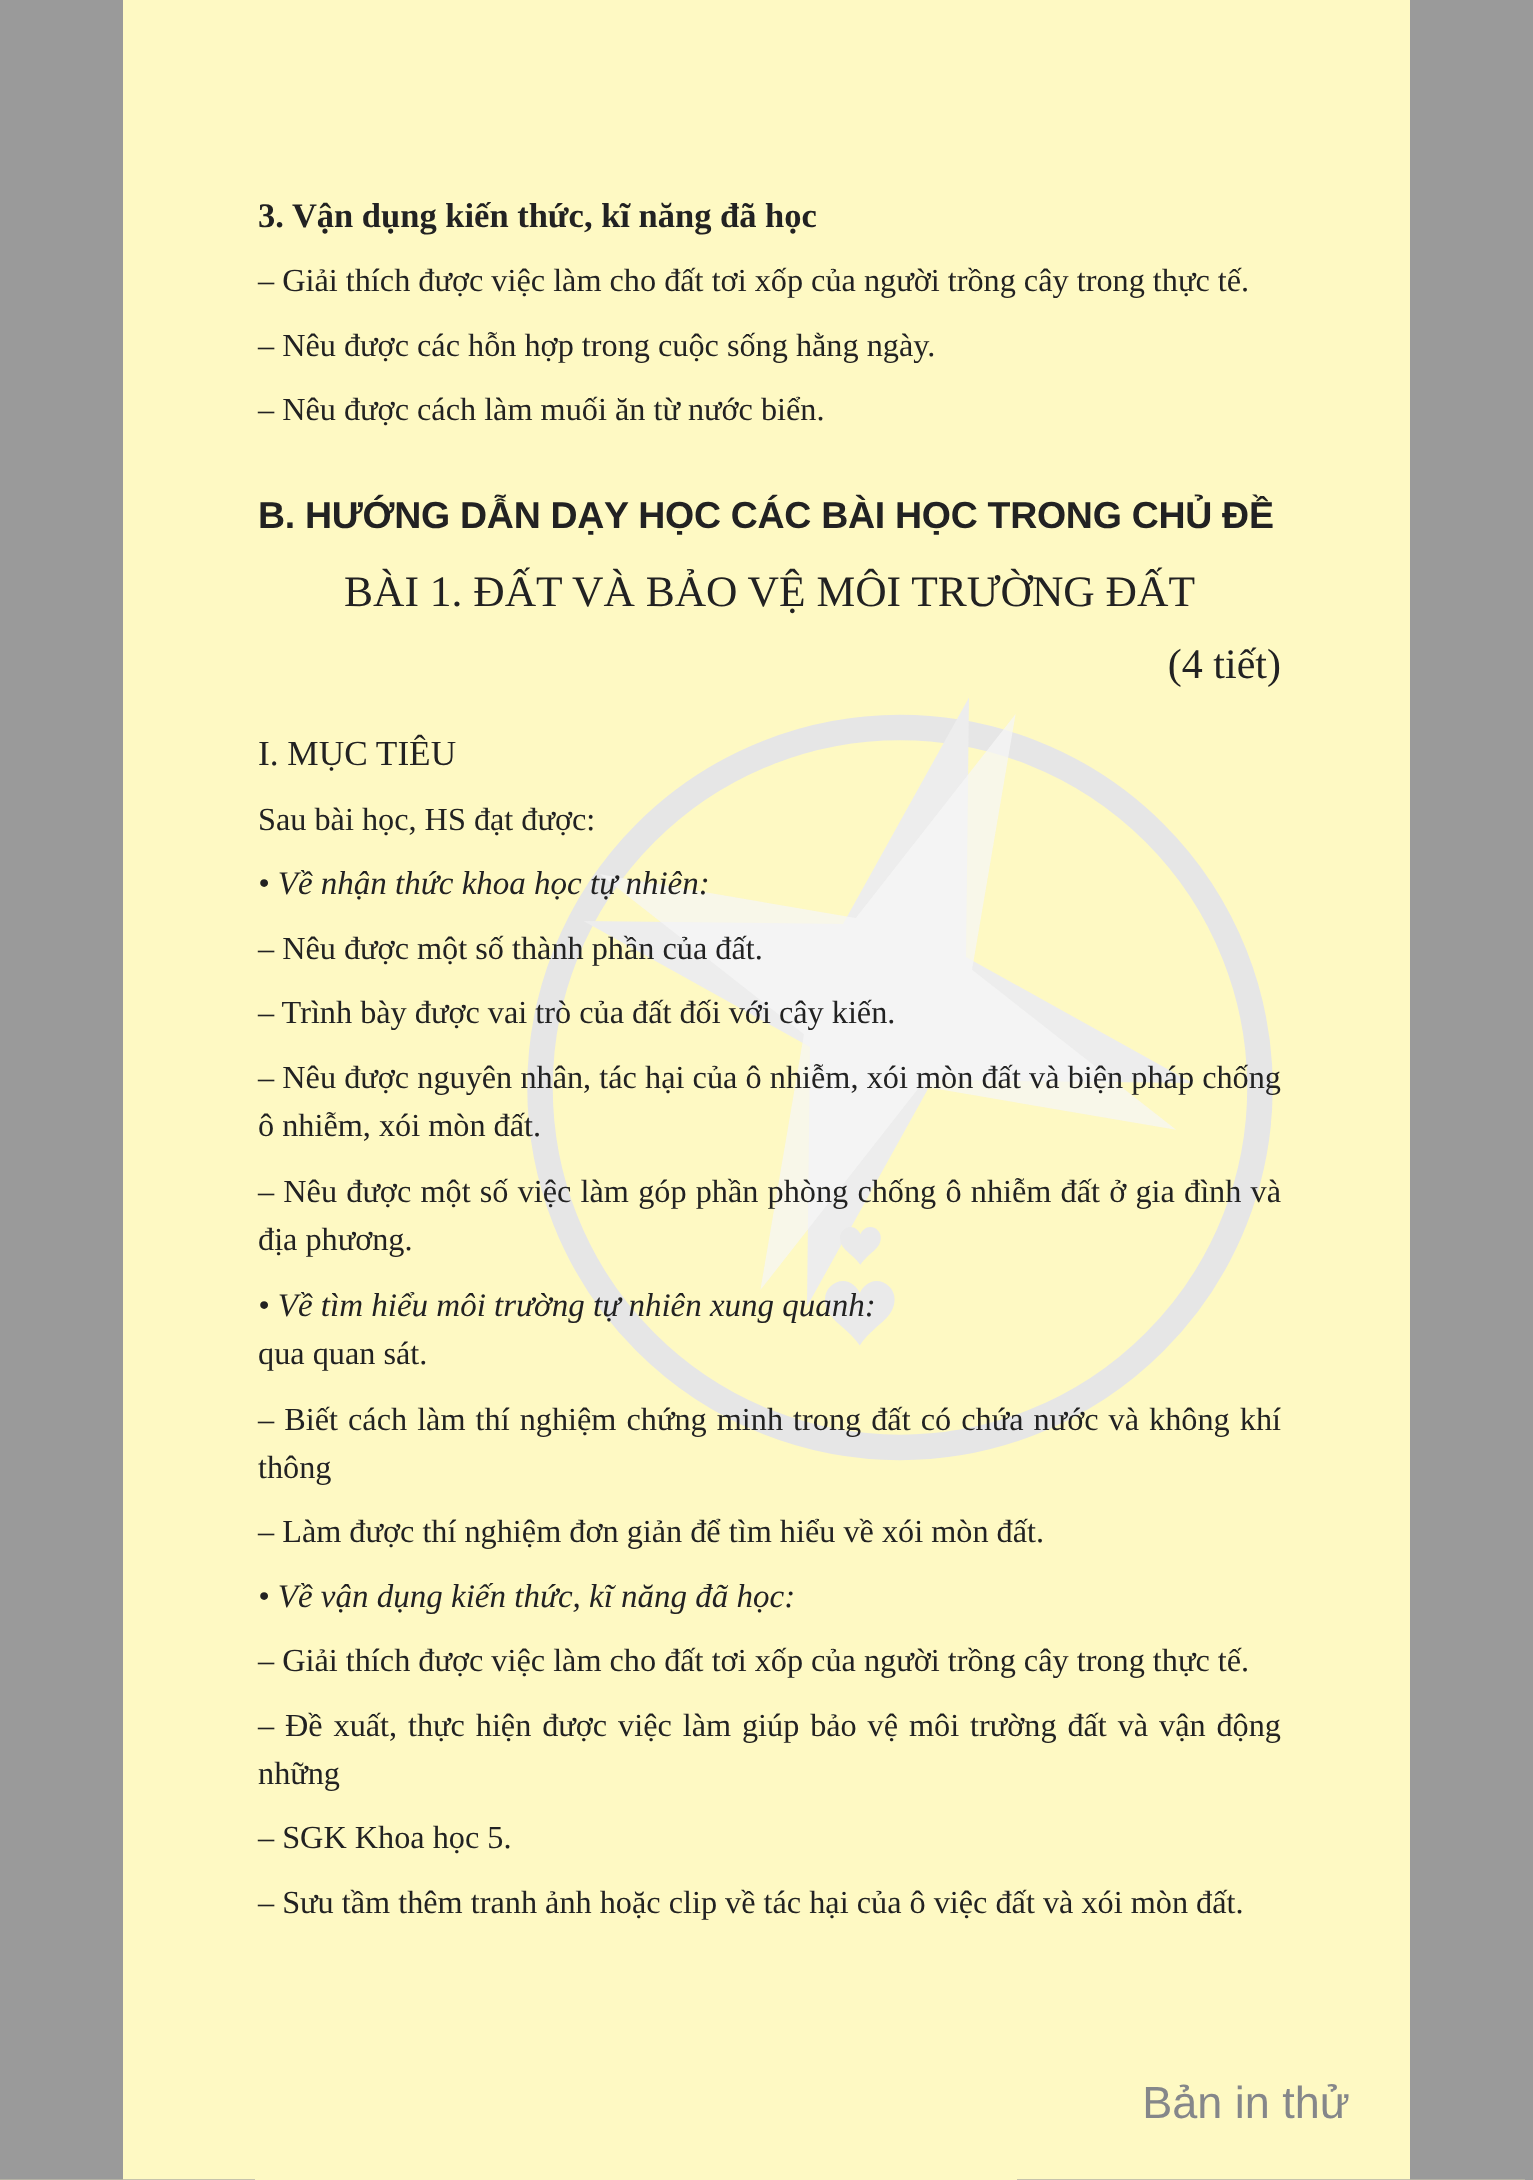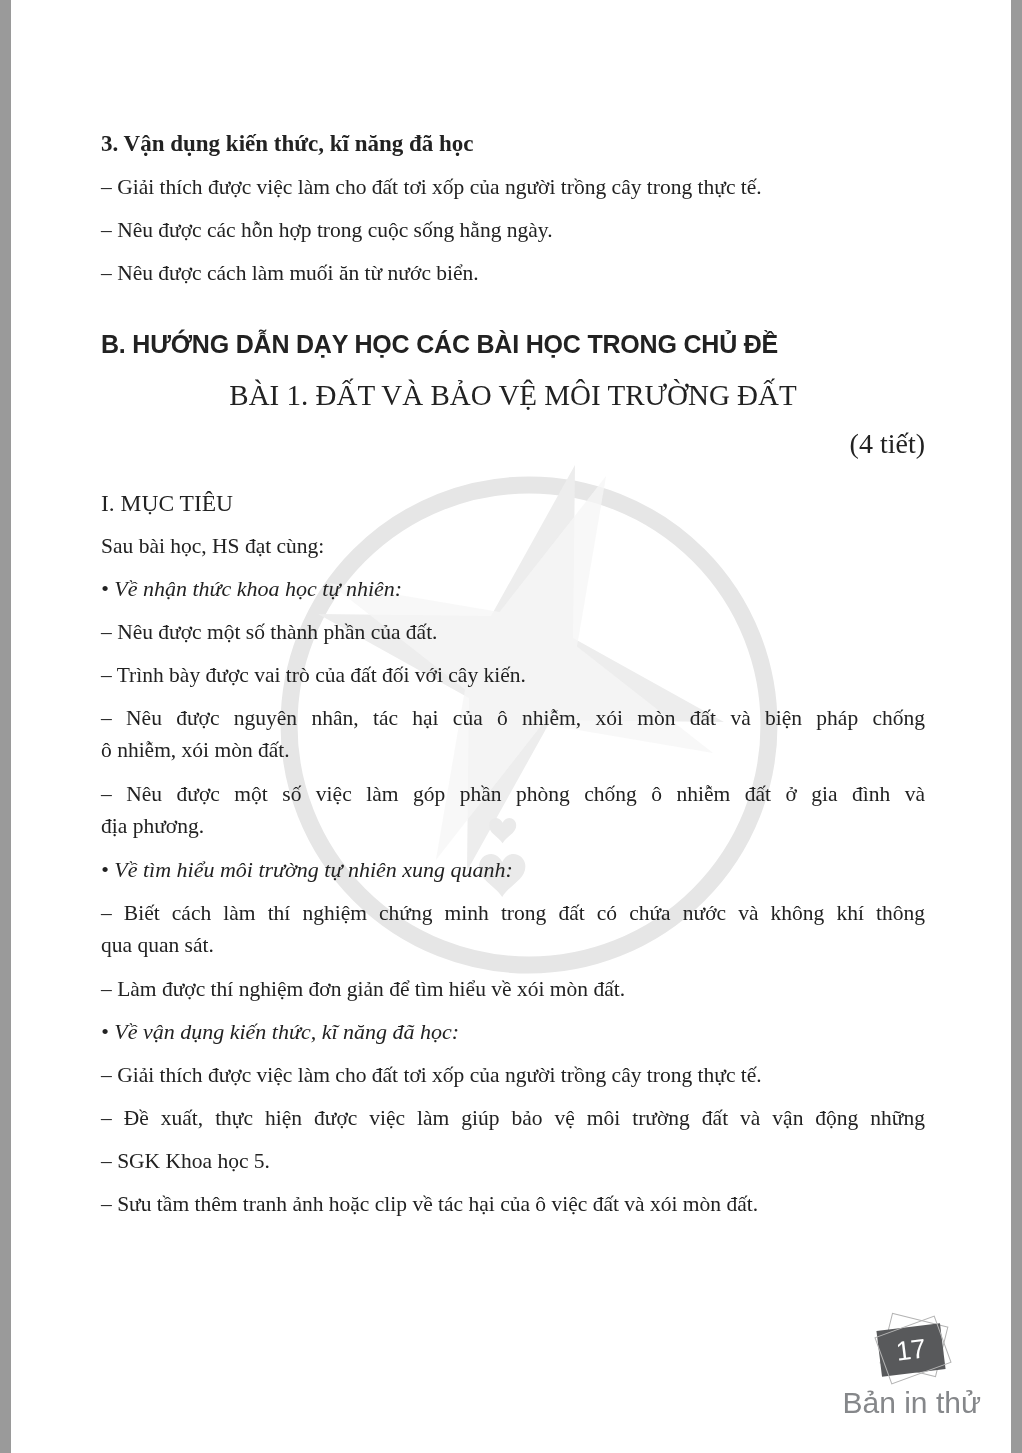--- a/index.html
+++ b/index.html
@@ -1,21 +1,21 @@
 <!DOCTYPE html>
 <html lang="vi"><head>
 <meta charset="utf-8">
 <title>Trang 17</title>
 <style>
   html,body{margin:0;padding:0;background:#9a9a9a;}
   .page{
     position:relative;
-    width:1000px;height:1453px;
+    width:858px;height:1453px;
     margin:0 auto;
-    background:#ffffff;
+    background:#fef9c3;
     overflow:hidden;
     font-family:"Liberation Serif","DejaVu Serif",serif;
     color:#222222;
   }
   .watermark{
     position:absolute;left:235px;top:438px;width:565px;height:565px;
     z-index:0;pointer-events:none;
   }
   .content{
     position:absolute;left:90px;right:86px;top:0;z-index:1;
@@ -59,21 +59,21 @@
   .badge-o1{left:13px;top:5px;width:56px;height:50px;transform:rotate(14deg);background:#ffffff;}
   .badge-fill{
     position:absolute;left:7px;top:13px;width:64px;height:46px;
     background:#58595b;color:#ffffff;
     font-family:"Liberation Sans","DejaVu Sans",sans-serif;
     font-size:27px;display:flex;align-items:center;justify-content:center;
     transform:rotate(-7deg);
   }
   .badge-o2{left:9px;top:11px;width:62px;height:48px;transform:rotate(-20deg);}
   .draft{
-    position:absolute;right:30px;top:1386px;z-index:2;
+    position:absolute;right:40px;top:1386px;z-index:2;
     font-family:"Liberation Sans","DejaVu Sans",sans-serif;
     font-size:30px;line-height:34px;color:#85878a;
   }
 </style>
 </head>
 <body>
 
 <div class="page">
 
   <svg class="watermark" viewBox="0 0 565 565" aria-hidden="true">
@@ -90,33 +90,33 @@
     <p class="body">– Giải thích được việc làm cho đất tơi xốp của người trồng cây trong thực tế.</p>
     <p class="body">– Nêu được các hỗn hợp trong cuộc sống hằng ngày.</p>
     <p class="body">– Nêu được cách làm muối ăn từ nước biển.</p>
 
     <h2 class="h-sans">B. HƯỚNG DẪN DẠY HỌC CÁC BÀI HỌC TRONG CHỦ ĐỀ</h2>
 
     <div class="lesson-title">BÀI 1. ĐẤT VÀ BẢO VỆ MÔI TRƯỜNG ĐẤT</div>
     <div class="lesson-duration">(4 tiết)</div>
 
     <h3 class="h-caps">I. MỤC TIÊU</h3>
-    <p class="body">Sau bài học, HS đạt cùng:</p>
+    <p class="body">Sau bài học, HS đạt được:</p>
 
     <p class="bullet">• Về nhận thức khoa học tự nhiên:</p>
     <p class="body">– Nêu được một số thành phần của đất.</p>
     <p class="body">– Trình bày được vai trò của đất đối với cây kiến.</p>
     <p class="body jl">– Nêu được nguyên nhân, tác hại của ô nhiễm, xói mòn đất và biện pháp chống</p>
     <p class="body cont">ô nhiễm, xói mòn đất.</p>
     <p class="body jl">– Nêu được một số việc làm góp phần phòng chống ô nhiễm đất ở gia đình và</p>
     <p class="body cont">địa phương.</p>
 
     <p class="bullet">• Về tìm hiểu môi trường tự nhiên xung quanh:</p>
+    <p class="body cont">qua quan sát.</p>
     <p class="body jl">– Biết cách làm thí nghiệm chứng minh trong đất có chứa nước và không khí thông</p>
-    <p class="body cont">qua quan sát.</p>
     <p class="body">– Làm được thí nghiệm đơn giản để tìm hiểu về xói mòn đất.</p>
 
     <p class="bullet">• Về vận dụng kiến thức, kĩ năng đã học:</p>
     <p class="body">– Giải thích được việc làm cho đất tơi xốp của người trồng cây trong thực tế.</p>
     <p class="body jl">– Đề xuất, thực hiện được việc làm giúp bảo vệ môi trường đất và vận động những</p>
 
     <p class="body">– SGK Khoa học 5.</p>
     <p class="body">– Sưu tầm thêm tranh ảnh hoặc clip về tác hại của ô việc đất và xói mòn đất.</p>
 
   </div>

